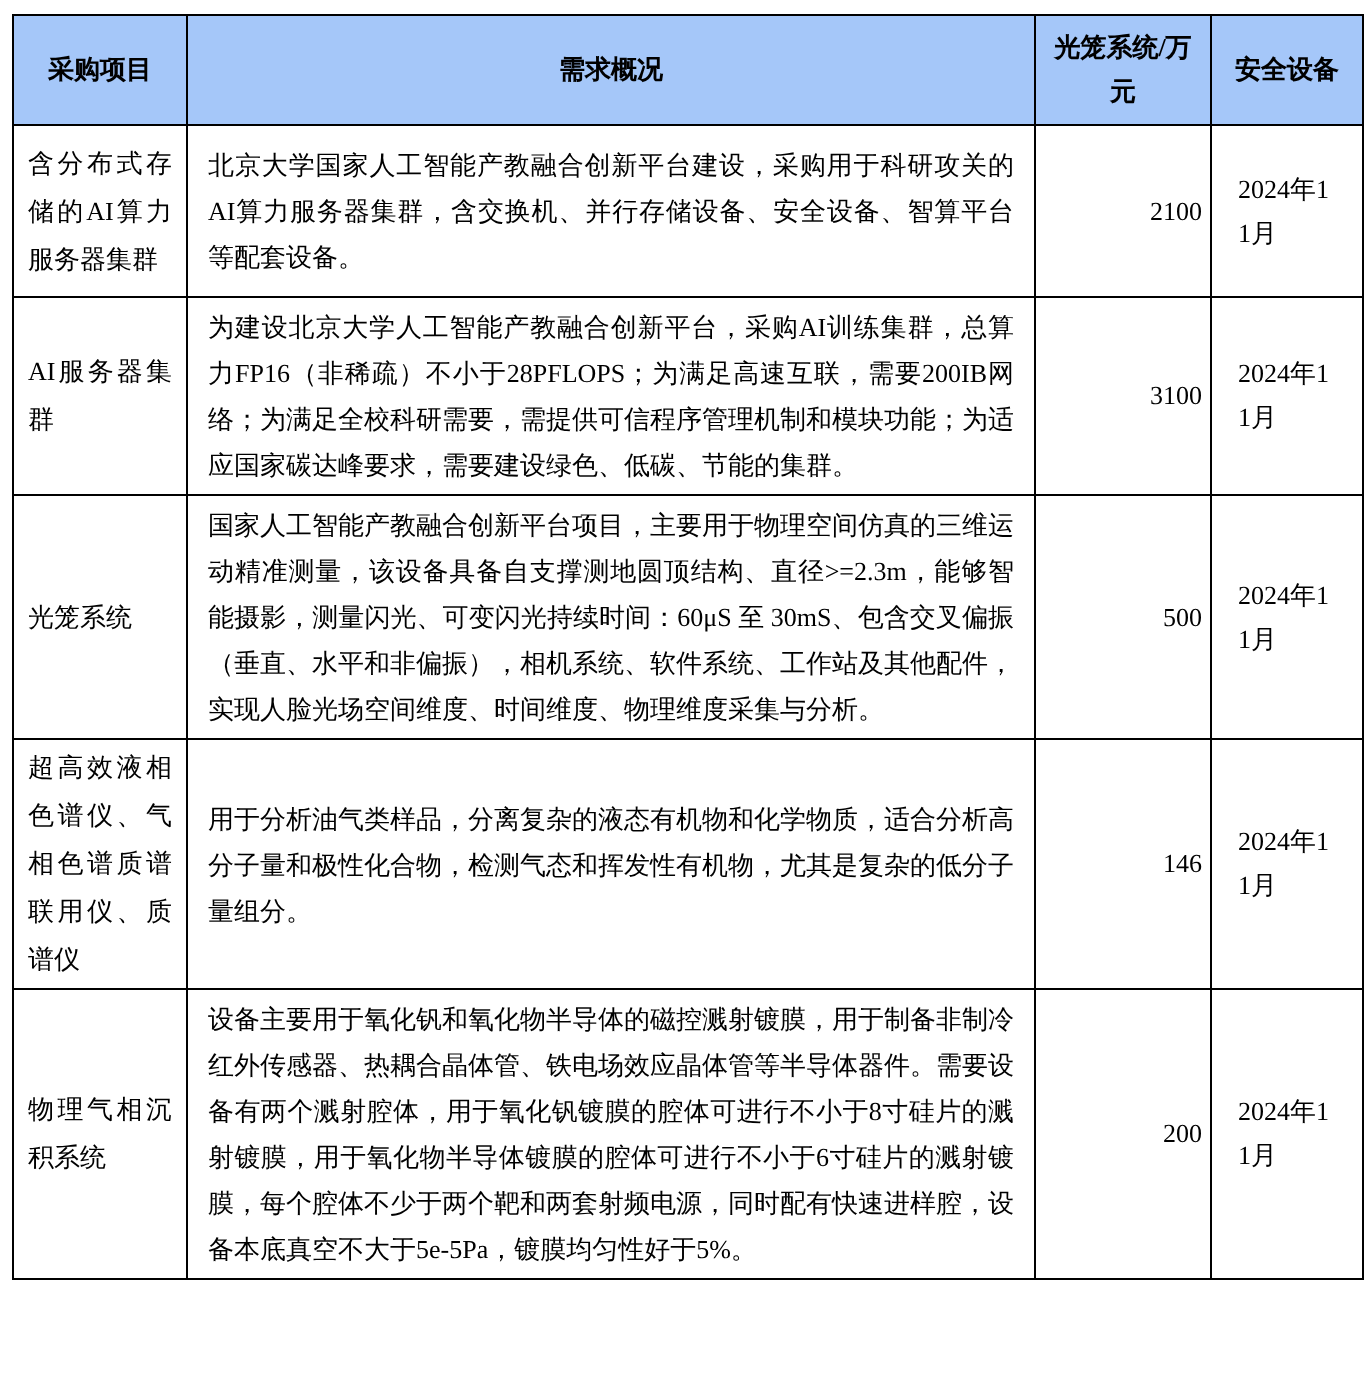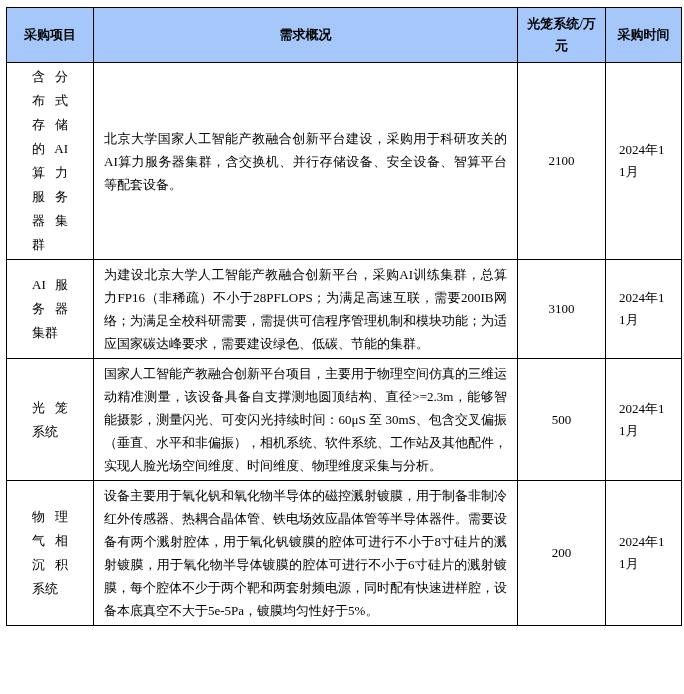--- a/index.html
+++ b/index.html
@@ -36,31 +36,31 @@
     background: #a5c7f9;
     font-weight: bold;
     text-align: center;
     line-height: 22px;
     padding: 3px 6px;
     height: 48px;
   }
   td.col-project {
     text-align: justify;
     line-height: 24px;
-    padding: 2px 25px;
+    padding: 2px 7px;
     margin-top: 21px;
   }
   td.col-summary {
     text-align: justify;
     line-height: 23px;
     padding: 3px 10px;
     margin-top: 23px;
   }
   td.col-budget {
-    text-align: center;
+    text-align: right;
     padding: 2px 4px;
   }
   td.col-time {
     text-align: left;
     line-height: 22px;
     padding: 2px 13px;
     word-break: break-all;
   }
   tr.r1 { height: 86px; }
   tr.r2 { height: 89px; }
@@ -78,21 +78,21 @@
       <col style="width:87px">
       <col style="width:424px">
       <col style="width:88px">
       <col style="width:76px">
     </colgroup>
     <thead>
       <tr>
         <th>采购项目</th>
         <th>需求概况</th>
         <th>光笼系统/万元</th>
-        <th>采购时间</th>
+        <th>安全设备</th>
       </tr>
     </thead>
     <tbody>
       <tr class="r1">
         <td class="col-project">含分布式存储的AI算力服务器集群</td>
         <td class="col-summary">北京大学国家人工智能产教融合创新平台建设，采购用于科研攻关的AI算力服务器集群，含交换机、并行存储设备、安全设备、智算平台等配套设备。</td>
         <td class="col-budget">2100</td>
         <td class="col-time">2024年11月</td>
       </tr>
       <tr class="r2">
@@ -100,20 +100,26 @@
         <td class="col-summary">为建设北京大学人工智能产教融合创新平台，采购AI训练集群，总算力FP16（非稀疏）不小于28PFLOPS；为满足高速互联，需要200IB网络；为满足全校科研需要，需提供可信程序管理机制和模块功能；为适应国家碳达峰要求，需要建设绿色、低碳、节能的集群。</td>
         <td class="col-budget">3100</td>
         <td class="col-time">2024年11月</td>
       </tr>
       <tr class="r3">
         <td class="col-project">光笼系统</td>
         <td class="col-summary">国家人工智能产教融合创新平台项目，主要用于物理空间仿真的三维运动精准测量，该设备具备自支撑测地圆顶结构、直径&gt;=2.3m，能够智能摄影，测量闪光、可变闪光持续时间：60μS 至 30mS、包含交叉偏振（垂直、水平和非偏振），相机系统、软件系统、工作站及其他配件，实现人脸光场空间维度、时间维度、物理维度采集与分析。</td>
         <td class="col-budget">500</td>
         <td class="col-time">2024年11月</td>
       </tr>
+      <tr class="r5">
+        <td class="col-project">超高效液相色谱仪、气相色谱质谱联用仪、质谱仪</td>
+        <td class="col-summary">用于分析油气类样品，分离复杂的液态有机物和化学物质，适合分析高分子量和极性化合物，检测气态和挥发性有机物，尤其是复杂的低分子量组分。</td>
+        <td class="col-budget">146</td>
+        <td class="col-time">2024年11月</td>
+      </tr>
       <tr class="r6">
         <td class="col-project">物理气相沉积系统</td>
         <td class="col-summary">设备主要用于氧化钒和氧化物半导体的磁控溅射镀膜，用于制备非制冷红外传感器、热耦合晶体管、铁电场效应晶体管等半导体器件。需要设备有两个溅射腔体，用于氧化钒镀膜的腔体可进行不小于8寸硅片的溅射镀膜，用于氧化物半导体镀膜的腔体可进行不小于6寸硅片的溅射镀膜，每个腔体不少于两个靶和两套射频电源，同时配有快速进样腔，设备本底真空不大于5e-5Pa，镀膜均匀性好于5%。</td>
         <td class="col-budget">200</td>
         <td class="col-time">2024年11月</td>
       </tr>
 
     </tbody>
   </table>
 </div>

